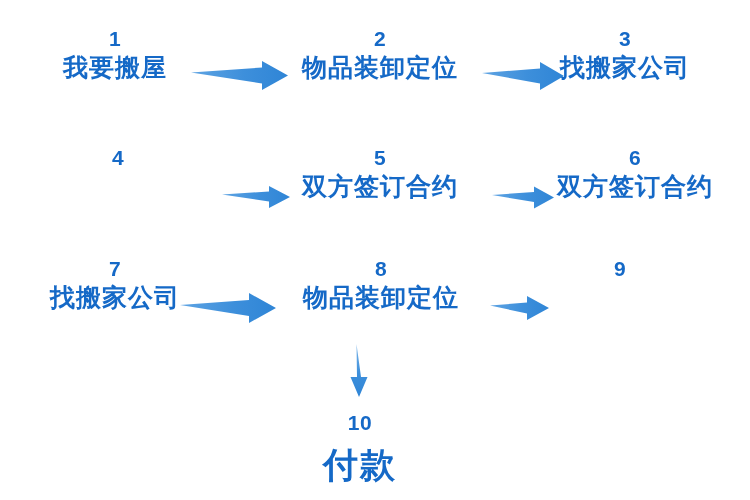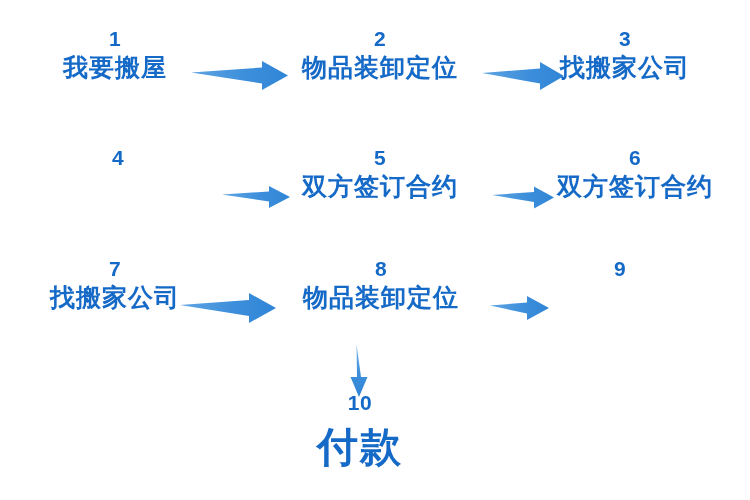--- a/index.html
+++ b/index.html
@@ -40,21 +40,21 @@
   }
   .step-label {
     font-size: 25px;
     font-weight: bold;
     color: #1569c7;
     line-height: 1;
     letter-spacing: 1px;
     margin-top: 6px;
   }
   .step.final .step-label {
-    font-size: 41px;
+    font-size: 35px;
     letter-spacing: 2px;
     margin-top: 14px;
   }
 
   
   #arrow-layer {
     position: absolute;
     left: 0;
     top: 0;
     width: 750px;
@@ -152,18 +152,18 @@
 
   <div class="step" style="left:381px; top:258px;">
     <div class="step-number">8</div>
     <div class="step-label">物品装卸定位</div>
   </div>
 
   <div class="step" style="left:620px; top:258px;">
     <div class="step-number">9</div>
   </div>
 
-  <div class="step final" style="left:360px; top:392px;">
+  <div class="step final" style="left:360px; top:412px;">
     <div class="step-number">10</div>
     <div class="step-label">付款</div>
   </div>
 
 </div>
 
 </body></html>

